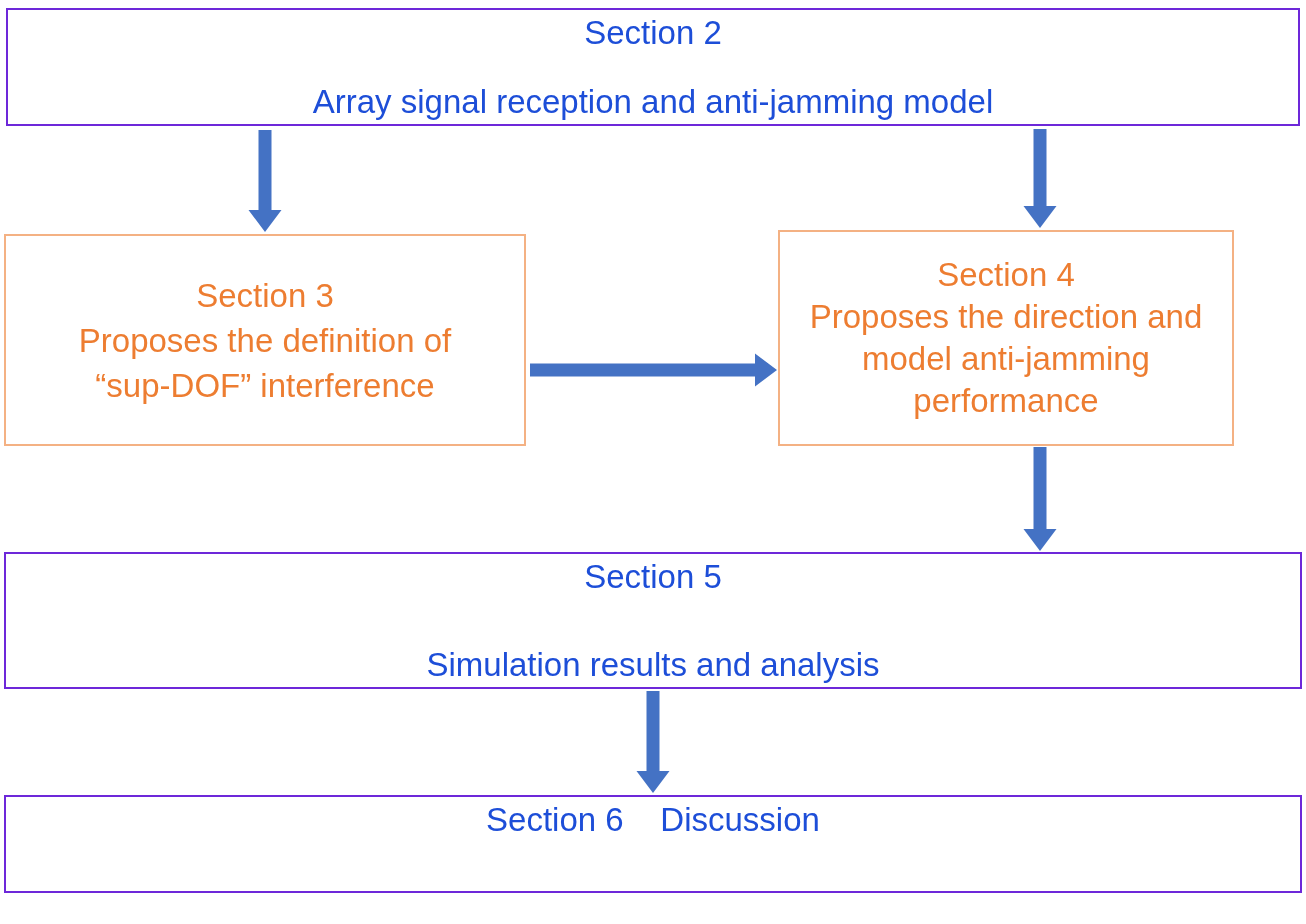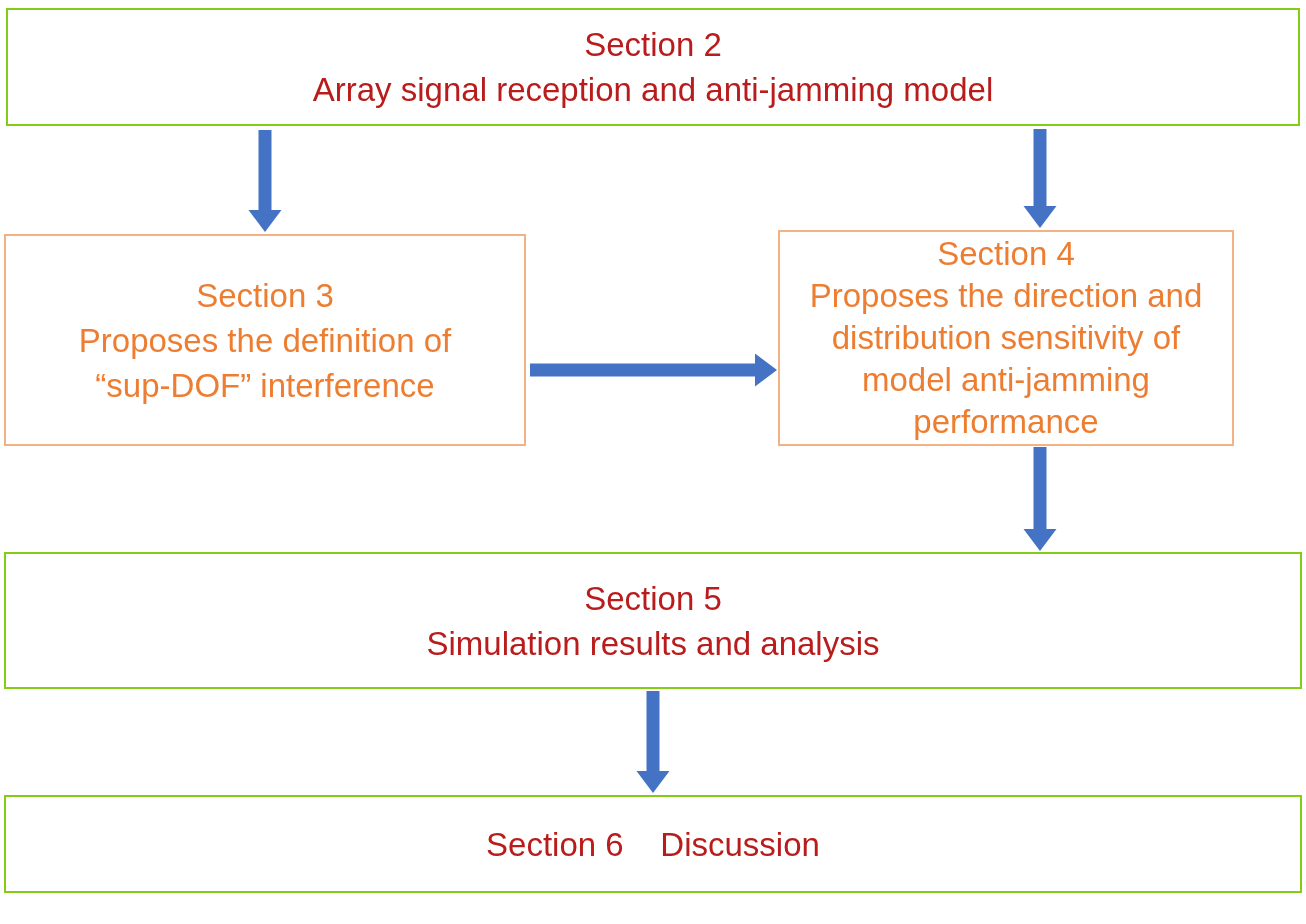--- a/index.html
+++ b/index.html
@@ -31,24 +31,25 @@
     align-items: center;
     justify-content: center;
     text-align: center;
     background: #ffffff;
   }
   .box .line {
     display: block;
     width: 100%;
   }
   .blue-box {
-    border: 2px solid #84cc16;
-    color: #b91c1c;
+    border: 2px solid #6d28d9;
+    color: #1d4ed8;
     font-size: 33px;
     line-height: 45px;
+    justify-content: space-between;
   }
   .orange-box {
     border: 2px solid #f4b183;
     color: #ed7d31;
     font-size: 33px;
     line-height: 45px;
   }
   #box-section2 { left: 6px;   top: 8px;   width: 1294px; height: 118px; }
   #box-section3 { left: 4px;   top: 234px; width: 522px;  height: 212px; }
   #box-section4 { left: 778px; top: 230px; width: 456px;  height: 216px; line-height: 42px; }
@@ -78,21 +79,20 @@
 
   <div class="box orange-box" id="box-section3">
     <span class="line">Section 3</span>
     <span class="line">Proposes the definition of</span>
     <span class="line">“sup-DOF” interference</span>
   </div>
 
   <div class="box orange-box" id="box-section4">
     <span class="line">Section 4</span>
     <span class="line">Proposes the direction and</span>
-    <span class="line">distribution sensitivity of</span>
     <span class="line">model anti-jamming</span>
     <span class="line">performance</span>
   </div>
 
   <div class="box blue-box" id="box-section5">
     <span class="line">Section 5</span>
     <span class="line">Simulation results and analysis</span>
   </div>
 
   <div class="box blue-box" id="box-section6">

